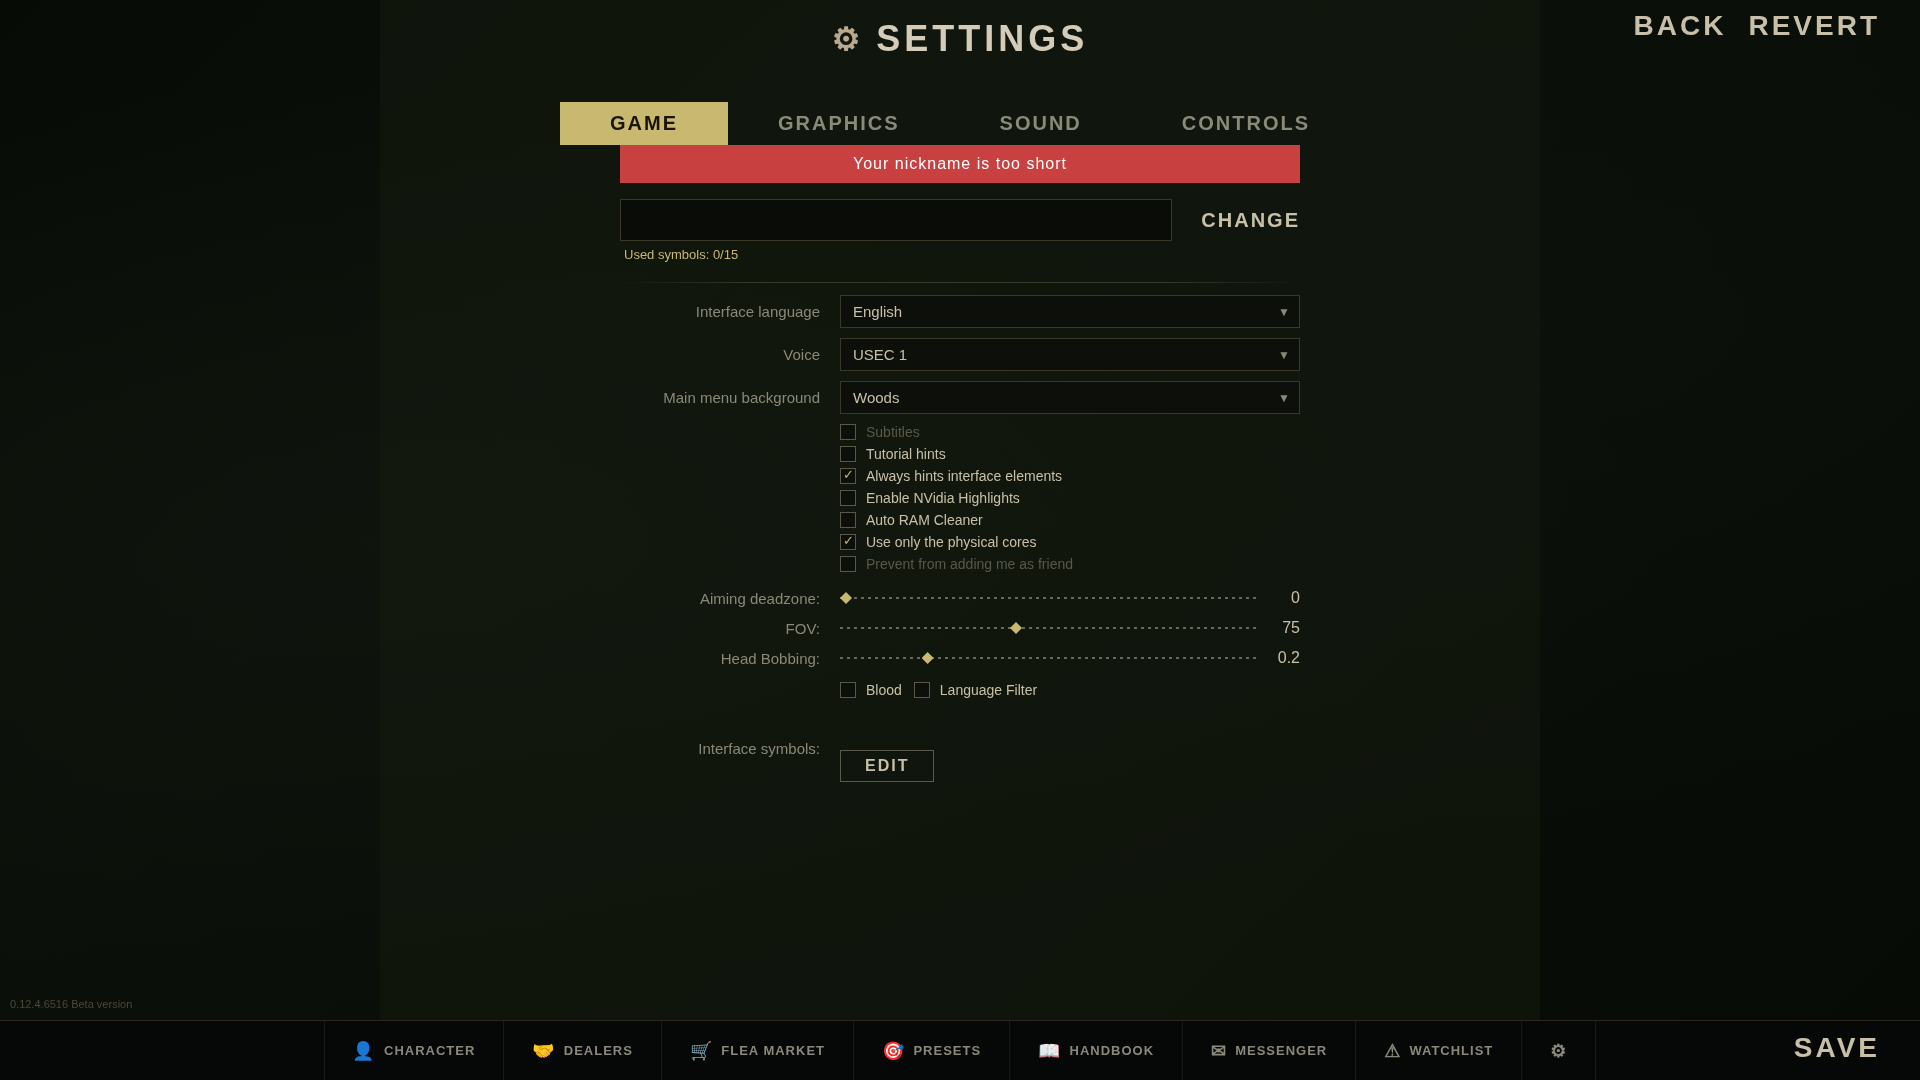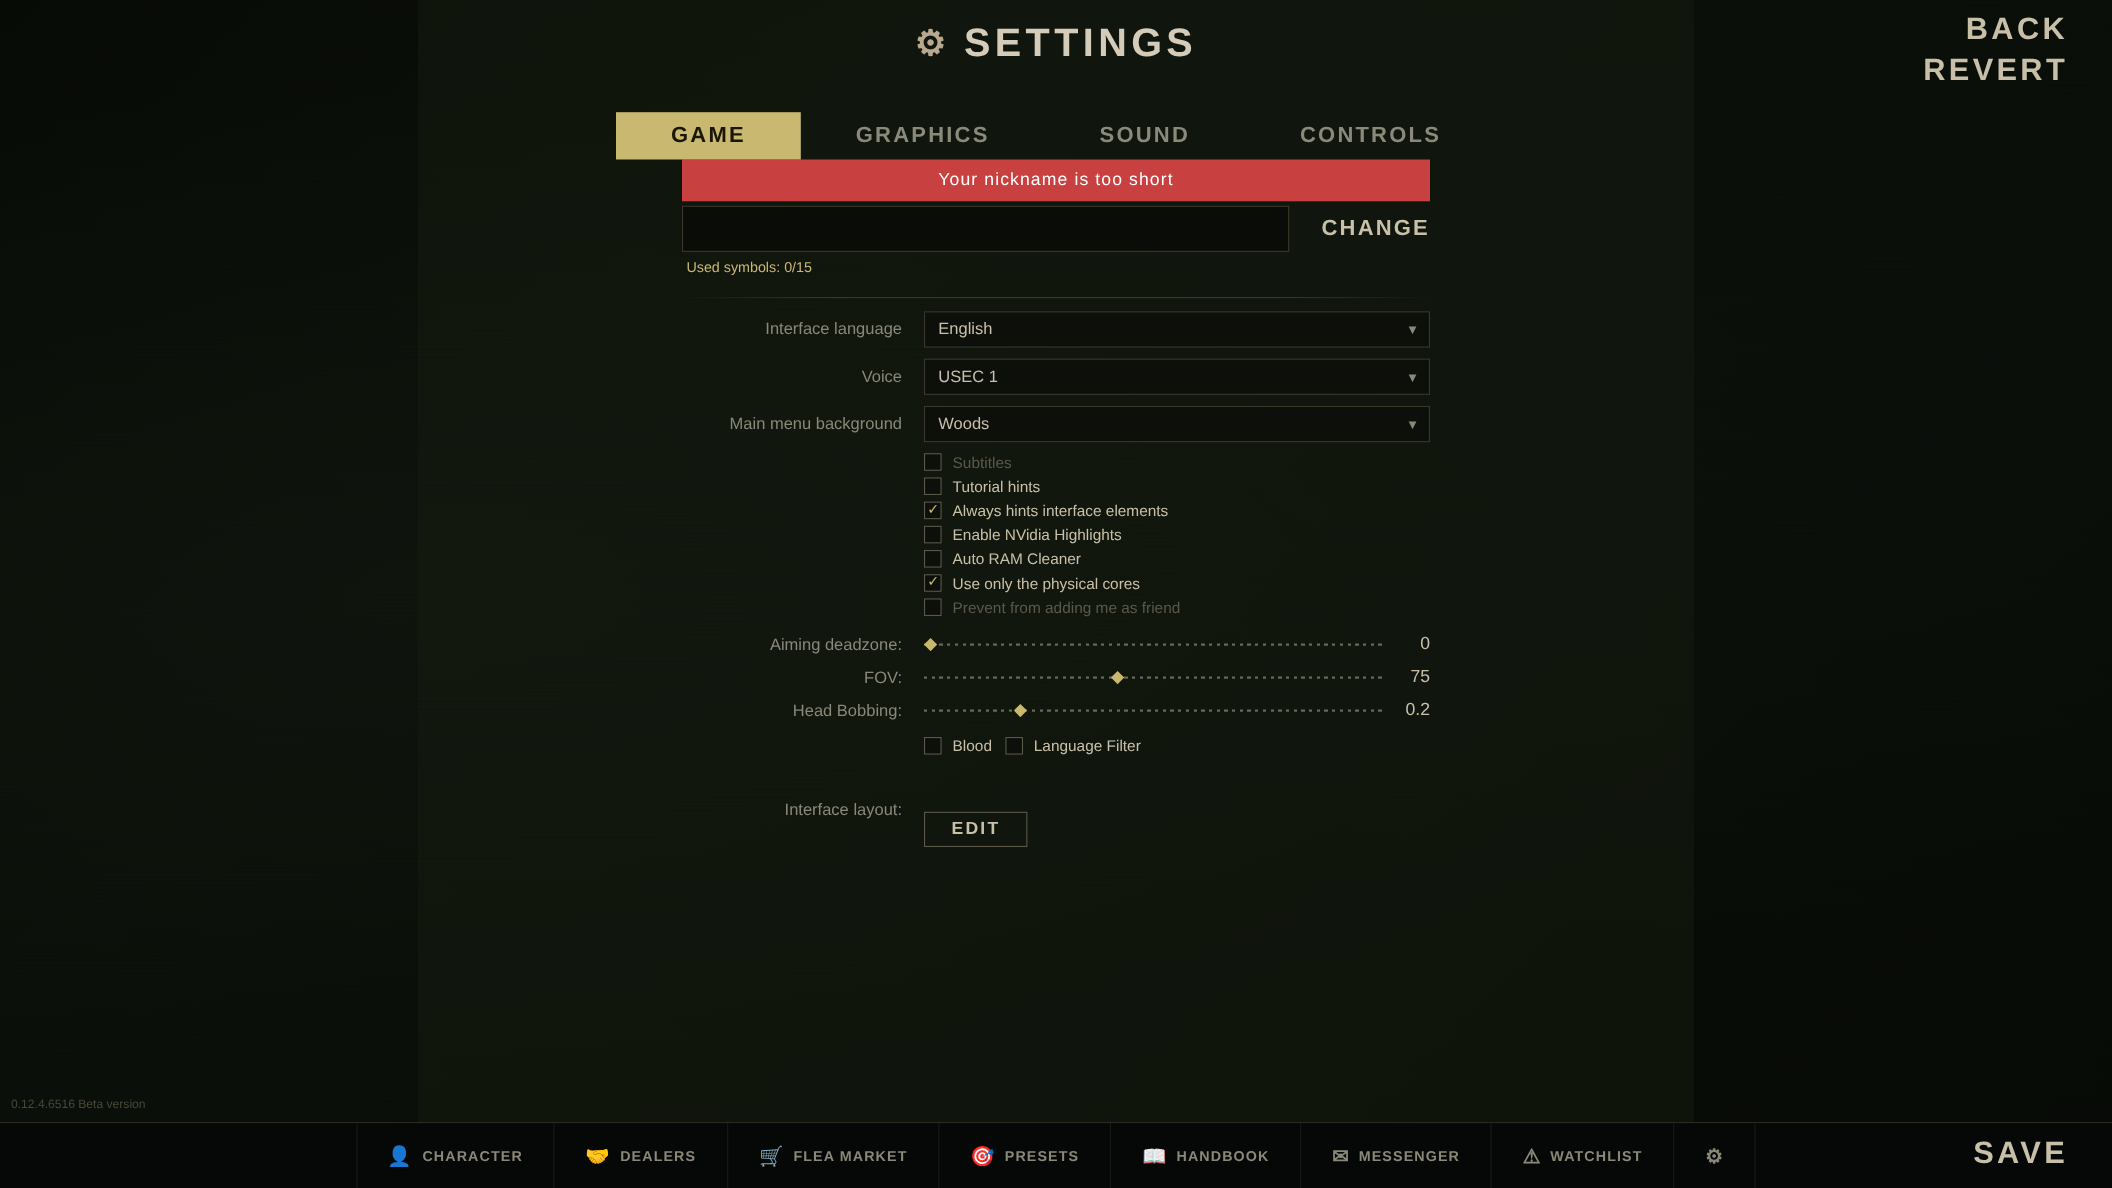--- a/index.html
+++ b/index.html
@@ -74,23 +74,23 @@
       font-size: 32px;
       color: #b8a890;
     }
 
     
     .top-right-buttons {
       position: absolute;
       top: 10px;
       right: 40px;
       display: flex;
-      flex-direction: column;
+      flex-direction: row;
       align-items: flex-end;
-      gap: 6px;
+      gap: 22px;
     }
 
     .top-action-btn {
       font-size: 28px;
       font-weight: 700;
       color: #c8bfa8;
       letter-spacing: 3px;
       text-transform: uppercase;
       cursor: pointer;
       background: none;
@@ -132,21 +132,21 @@
     }
 
     
     .error-banner {
       background: #c84040;
       color: #fff;
       text-align: center;
       padding: 10px 0;
       font-size: 16px;
       letter-spacing: 1px;
-      margin-bottom: 4px;
+      margin-bottom: 16px;
     }
 
     
     .nickname-row {
       display: flex;
       align-items: center;
       gap: 29px;
       margin-bottom: 6px;
     }
 
@@ -573,21 +573,21 @@
         <input type="checkbox" id="cb-blood" style="">
         <label class="checkbox-label" for="cb-blood">Blood</label>
       </div>
       <div class="checkbox-row">
         <input type="checkbox" id="cb-lang" style="">
         <label class="checkbox-label" for="cb-lang">Language Filter</label>
       </div>
     </div>
 
     <div class="layout-row">
-      <div class="form-label">Interface layout:</div>
+      <div class="form-label">Interface symbols:</div>
       <button class="edit-btn">EDIT</button>
     </div>
   </div>
 
   <button class="save-btn">SAVE</button>
 
   <div class="version-text">0.12.4.6516 Beta version</div>
 
   <div class="bottom-bar">
     <div class="bottom-nav-item">

